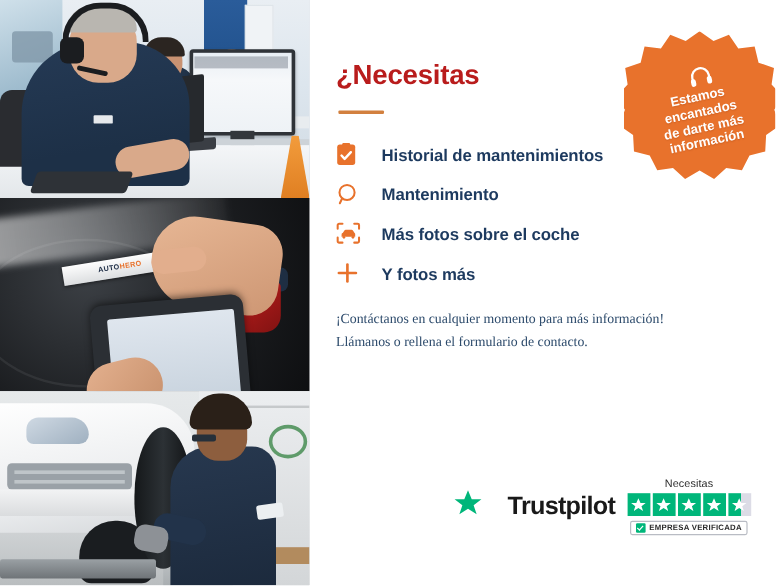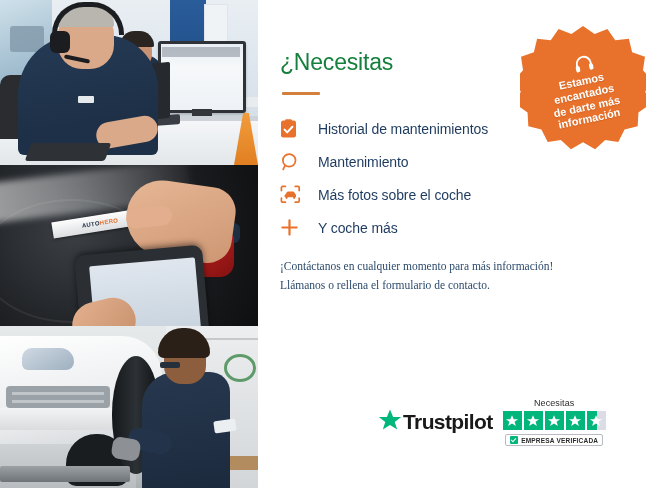--- a/index.html
+++ b/index.html
@@ -324,23 +324,23 @@
 
   
   .content {
     position: relative;
     flex: 1 1 auto;
     padding: 48px 18px 0 22px;
     box-sizing: border-box;
   }
 
   .heading {
-    color: #15803d;
+    color: #b91c1c;
     font-size: 23px;
-    font-weight: normal;
+    font-weight: bold;
     line-height: 1.22;
     letter-spacing: -0.2px;
     margin: 0;
     max-width: 215px;
   }
   .heading-rule {
     width: 38px;
     height: 3px;
     background: #d2803f;
     margin: 16px 0 22px 2px;
@@ -388,20 +388,21 @@
     text-shadow: 0 1px 1px rgba(150,60,10,.25);
   }
 
   
   .features { margin: 0; padding: 0; list-style: none; }
   .feature {
     display: flex;
     align-items: center;
     margin-bottom: 10px;
     min-height: 23px;
+    font-weight: bold;
   }
   .feature-icon {
     width: 26px;
     flex: 0 0 26px;
     display: flex;
     align-items: center;
     justify-content: flex-start;
     line-height: 0;
   }
   .feature-label {
@@ -423,21 +424,21 @@
 
   
   .trustpilot {
     position: absolute;
     left: 120px;
     bottom: 42px;
     display: flex;
     align-items: center;
     gap: 10px;
   }
-  .tp-logo { display: flex; align-items: center; gap: 1px; }
+  .tp-logo { display: flex; align-items: center; gap: 21px; }
   .tp-word {
     color: #191919;
     font-size: 21px;
     font-weight: bold;
     letter-spacing: -0.6px;
   }
   .tp-right { display: flex; flex-direction: column; align-items: center; }
   .tp-excelente {
     color: #2b2b2b;
     font-size: 9px;
@@ -623,21 +624,21 @@
 
       <li class="feature">
         <span class="feature-icon">
           <svg width="19" height="19" viewBox="0 0 19 19" aria-hidden="true">
             <g stroke="#e8722c" stroke-width="2.2" stroke-linecap="round">
               <path d="M9.5 2.4 V16.6"></path>
               <path d="M2.4 9.5 H16.6"></path>
             </g>
           </svg>
         </span>
-        <span class="feature-label">Y coche más</span>
+        <span class="feature-label">Y fotos más</span>
       </li>
 
     </ul>
 
     <div class="contact">
       <div>¡Contáctanos en cualquier momento para más información!</div>
       <div>Llámanos o rellena el formulario de contacto.</div>
     </div>
 
     <div class="trustpilot">

